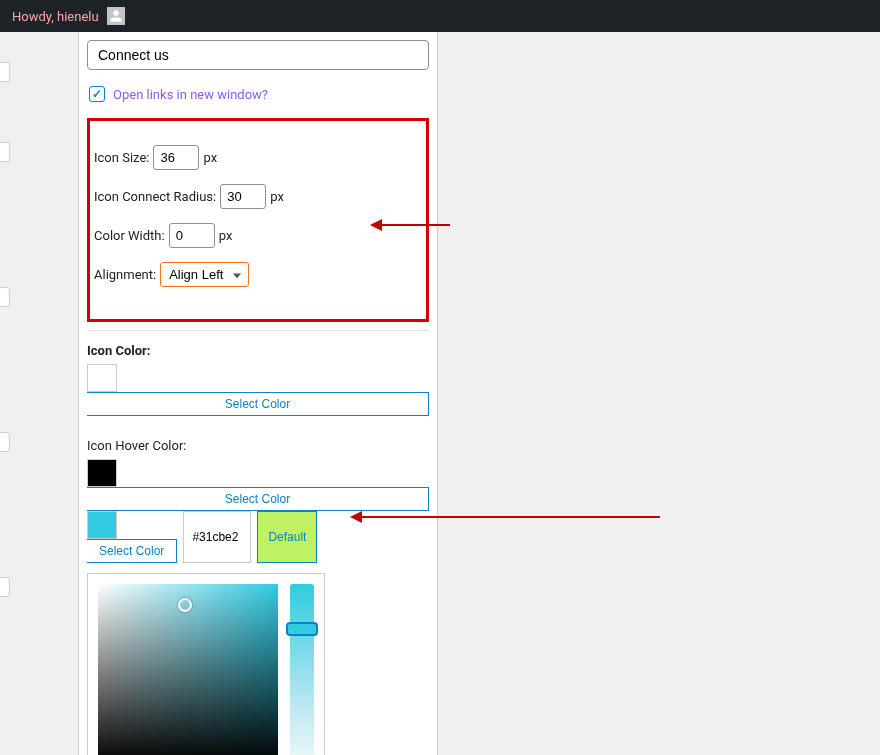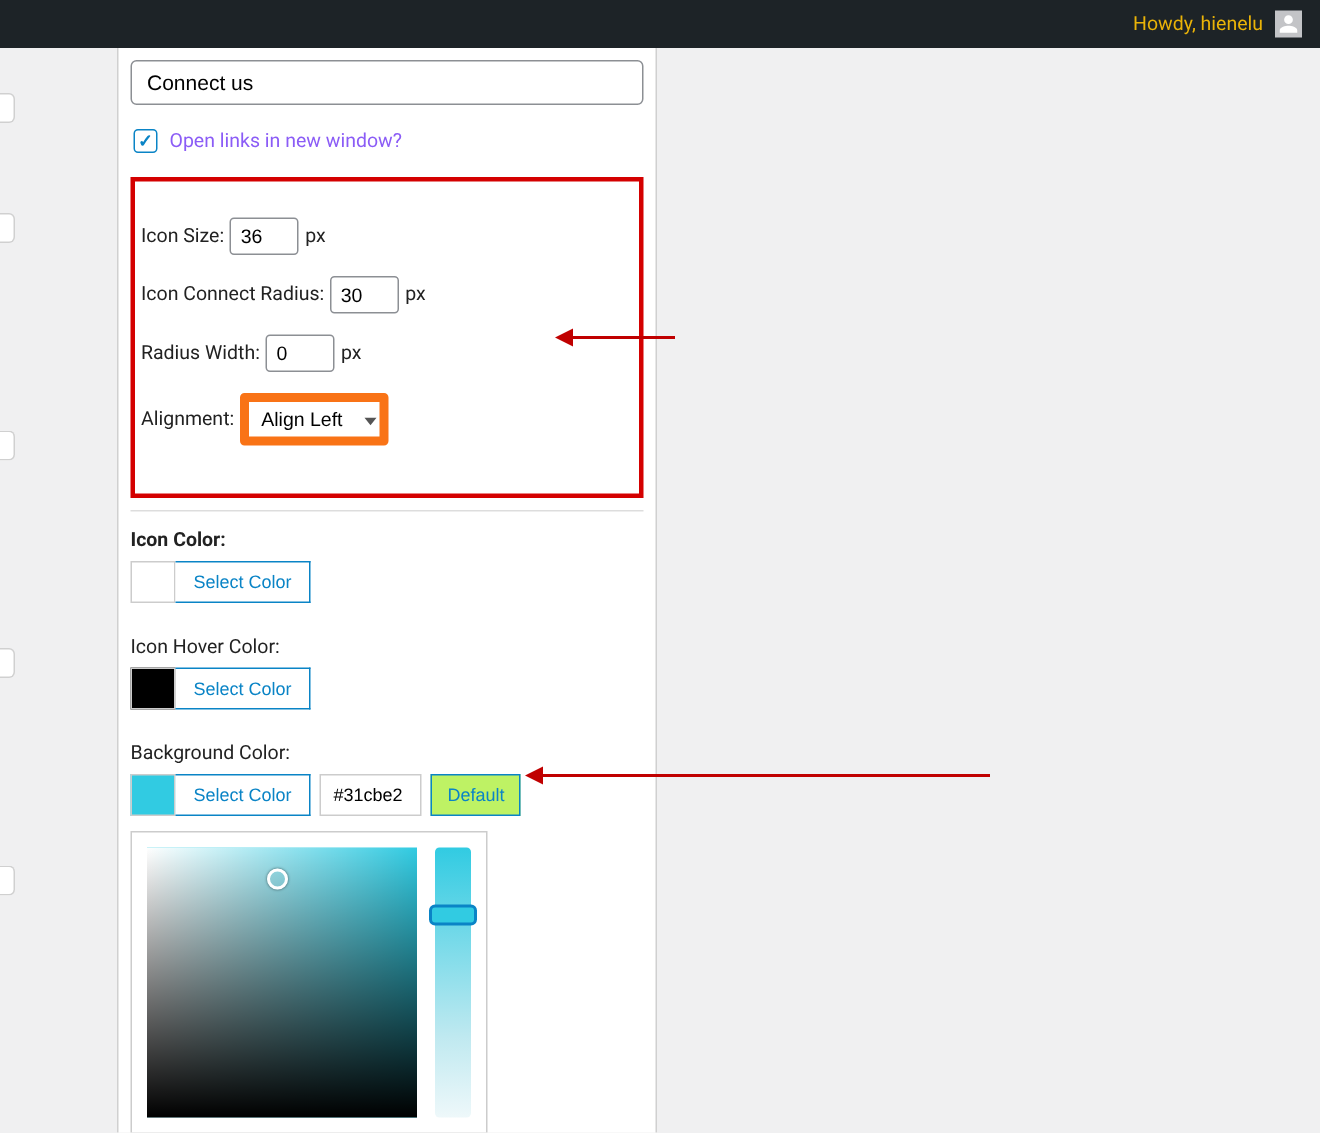--- a/index.html
+++ b/index.html
@@ -9,23 +9,22 @@
     background: #f0f0f1;
     color: #222;
     width: 880px;
     height: 755px;
     overflow: hidden;
     position: relative;
   }
   .adminbar {
     height: 32px;
     background: #1d2327;
-    color: #eab308;
+    color: #fca5a5;
     display: flex;
-    justify-content: flex-end;
     align-items: center;
     padding: 0 12px;
     font-size: 13px;
   }
   .adminbar .greeting { margin-right: 8px; }
   .adminbar .avatar {
     width: 18px; height: 18px; background: #c3c4c7; display:inline-flex;align-items:center;justify-content:center;
   }
   .adminbar .avatar svg { width:14px; height:14px; fill:#fff; }
   .content {
@@ -89,21 +88,21 @@
   .field-row label { white-space:nowrap; }
   .num-input {
     width: 46px;
     padding: 4px 6px;
     border:1px solid #8c8f94;
     border-radius:3px;
     font-size:13px;
   }
   .select-input {
     padding: 4px 24px 4px 8px;
-    border:6px solid #f97316;
+    border:1px solid #f97316;
     border-radius:3px;
     font-size:13px;
     background:#fff;
     appearance:none;
     position:relative;
   }
   .select-wrap{ position:relative; display:inline-block; }
   .select-wrap::after{
     content:""; position:absolute; right:8px; top:50%; transform:translateY(-30%);
     border-left:4px solid transparent;border-right:4px solid transparent;border-top:5px solid #555;
@@ -117,21 +116,21 @@
   }
   .section-label.first { margin-top: 4px; font-weight: bold; }
   .color-row { display:flex; gap:6px; align-items:stretch; }
   .swatch {
     width:30px;height:28px;border:1px solid #ccc;
   }
   .select-color-btn {
     border:1px solid #0a84c6; color:#0a84c6; background:#fff;
     padding: 4px 12px; font-size:12px; cursor:pointer;border-left:none;
   }
-  .color-combo { display:flex; }
+  .color-combo { display:flex;flex-direction:column; }
   .hex-input {
     border:1px solid #ccc; padding:1px 8px; font-size:12px; width:68px;
   }
   .default-btn {
     border:1px solid #0a84c6; color:#0a84c6; background:#bef264;
     padding: 4px 10px; font-size:12px; cursor:pointer;
   }
   .picker-box {
     border:1px solid #ccc; padding:10px; margin-top:10px;
     width: 238px;
@@ -203,21 +202,21 @@
           <label>Icon Size:</label>
           <input class="num-input" value="36" style="">
           <span>px</span>
         </div>
         <div class="field-row">
           <label>Icon Connect Radius:</label>
           <input class="num-input" value="30" style="">
           <span>px</span>
         </div>
         <div class="field-row">
-          <label>Radius Width:</label>
+          <label>Color Width:</label>
           <input class="num-input" value="0" style="">
           <span>px</span>
         </div>
         <div class="field-row">
           <label>Alignment:</label>
           <span class="select-wrap">
             <select class="select-input">
               <option>Align Left</option>
             </select>
           </span>
@@ -231,21 +230,20 @@
         <div class="swatch" style="background:#fff"></div>
         <button class="select-color-btn">Select Color</button>
       </div>
 
       <div class="section-label">Icon Hover Color:</div>
       <div class="color-combo">
         <div class="swatch" style="background:#000"></div>
         <button class="select-color-btn">Select Color</button>
       </div>
 
-      <div class="section-label">Background Color:</div>
       <div class="color-row">
         <div class="color-combo">
           <div class="swatch" style="background:#31cbe2"></div>
           <button class="select-color-btn">Select Color</button>
         </div>
         <input class="hex-input" value="#31cbe2" style="">
         <button class="default-btn">Default</button>
       </div>
 
       <div class="picker-box">

